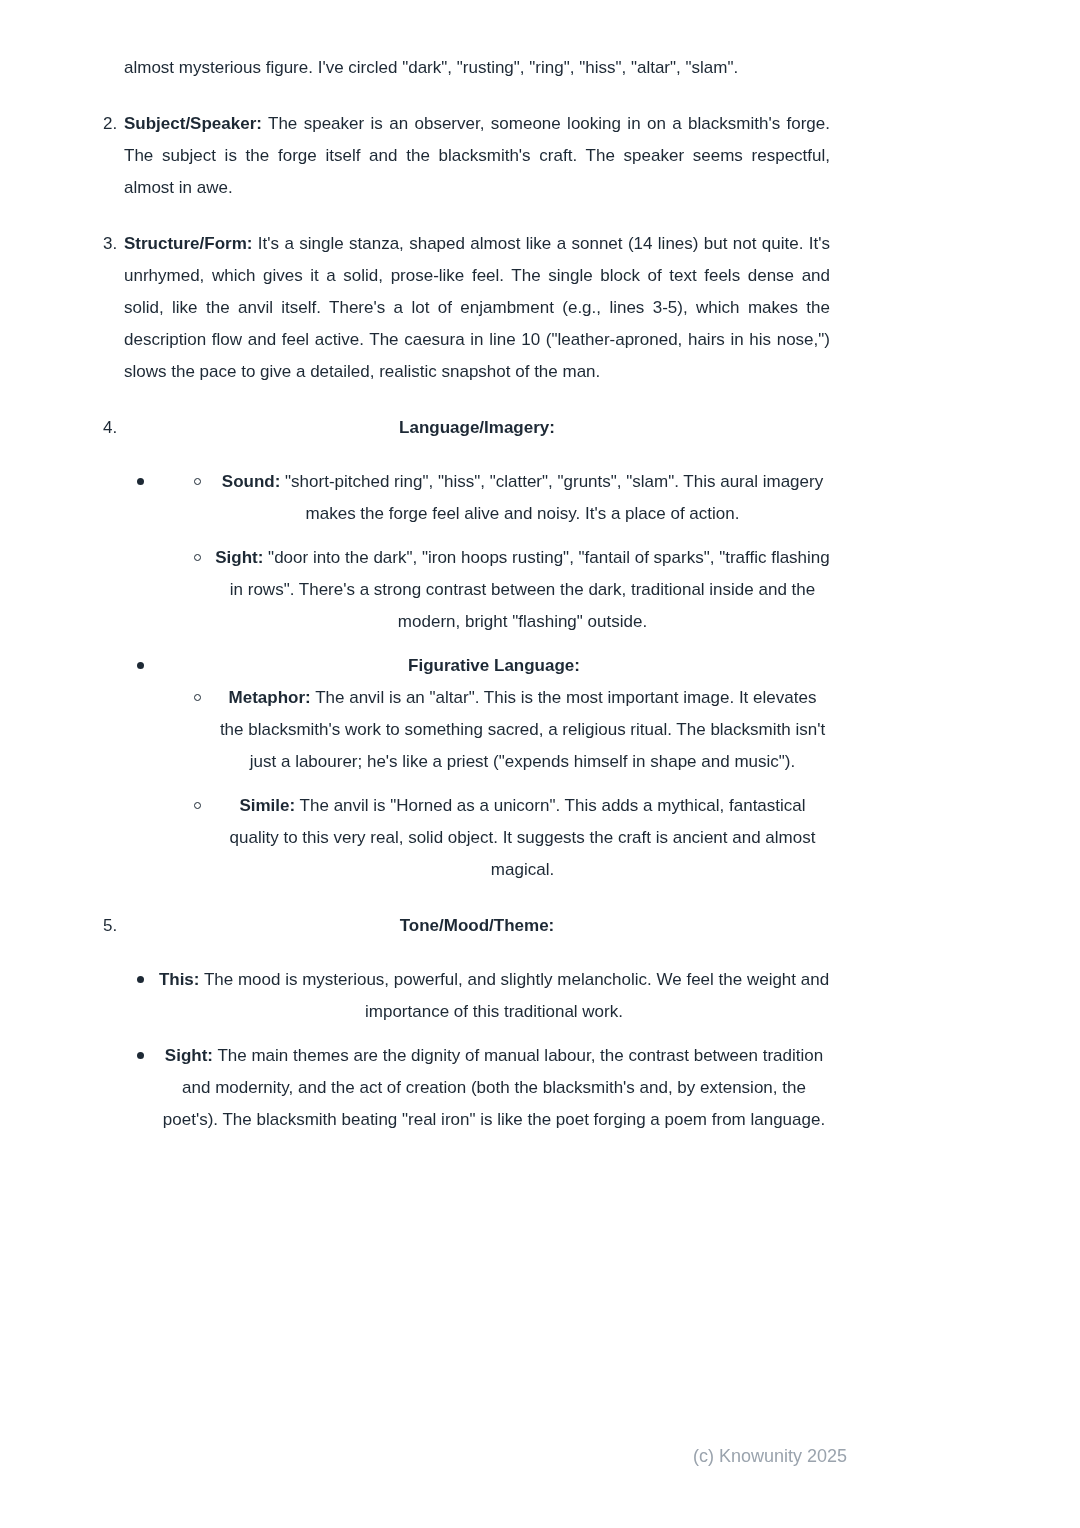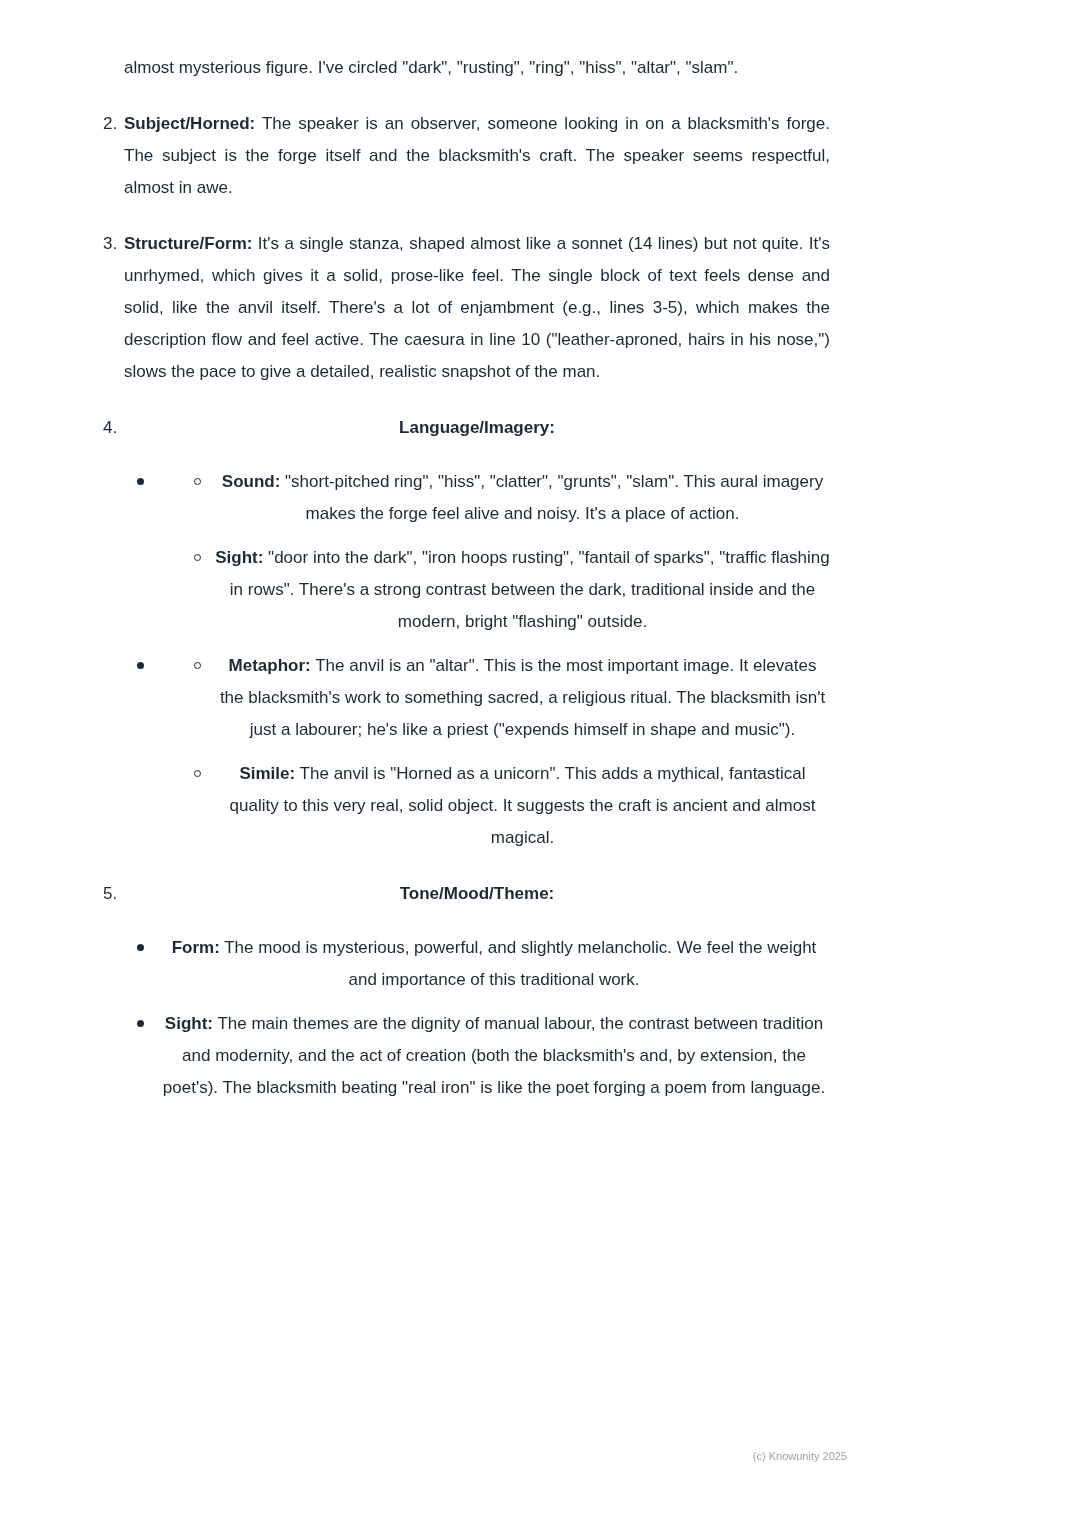--- a/index.html
+++ b/index.html
@@ -79,21 +79,21 @@
   .sub {
     display: flex;
     margin-left: 32px;
   }
   .sub + .sub { margin-top: 12px; }
 
   .footer {
     position: absolute;
     right: 70px;
     bottom: 64px;
-    font-size: 11px;
+    font-size: 18px;
     line-height: 16px;
     color: #9aa3ad;
     z-index: 3;
   }
   .edge-bar {
     position: absolute;
     left: 975px;
     top: 46px;
     width: 55px;
     height: 1454px;
@@ -108,21 +108,21 @@
 
 <div class="page">
 
   <main class="content">
 
     <p class="para intro">almost mysterious figure. I've circled "dark", "rusting", "ring", "hiss", "altar", "slam".</p>
 
     <section class="item">
       <div class="num">2.</div>
       <div class="body">
-        <p class="para"><strong>Subject/Horned:</strong> <span>The speaker is an observer, someone looking in on a blacksmith's forge. The subject is the forge itself and the blacksmith's craft. The speaker seems respectful, almost in awe.</span></p>
+        <p class="para"><strong>Subject/Speaker:</strong> <span>The speaker is an observer, someone looking in on a blacksmith's forge. The subject is the forge itself and the blacksmith's craft. The speaker seems respectful, almost in awe.</span></p>
       </div>
     </section>
 
     <section class="item">
       <div class="num">3.</div>
       <div class="body">
         <p class="para"><strong>Structure/Form:</strong> <span>It's a single stanza, shaped almost like a sonnet (14 lines) but not quite. It's unrhymed, which gives it a solid, prose-like feel. The single block of text feels dense and solid, like the anvil itself. There's a lot of enjambment (e.g., lines 3-5), which makes the description flow and feel active. The caesura in line 10 ("leather-aproned, hairs in his nose,") slows the pace to give a detailed, realistic snapshot of the man.</span></p>
       </div>
     </section>
 
@@ -158,20 +158,21 @@
                 </div>
               </div>
             </div>
           </div>
 
           <div class="bullet">
             <div class="marker-col">
                 <span class="dot"></span>
               </div>
             <div class="btext">
+              <p class="para left"><strong>Figurative Language:</strong></p>
 
               <div class="subs">
                 <div class="sub">
                   <div class="marker-col">
                       <span class="circle"></span>
                     </div>
                   <div class="btext">
                     <p class="para left"><strong>Metaphor:</strong> <span>The anvil is an "altar". This is the most important image. It elevates the blacksmith's work to something sacred, a religious ritual. The blacksmith isn't just a labourer; he's like a priest ("expends himself in shape and music").</span></p>
                   </div>
                 </div>
@@ -197,21 +198,21 @@
         <p class="para left"><strong>Tone/Mood/Theme:</strong></p>
 
         <div class="bullets">
 
 
           <div class="bullet">
             <div class="marker-col">
                 <span class="dot"></span>
               </div>
             <div class="btext">
-              <p class="para left"><strong>Form:</strong> <span>The mood is mysterious, powerful, and slightly melancholic. We feel the weight and importance of this traditional work.</span></p>
+              <p class="para left"><strong>This:</strong> <span>The mood is mysterious, powerful, and slightly melancholic. We feel the weight and importance of this traditional work.</span></p>
             </div>
           </div>
 
           <div class="bullet">
             <div class="marker-col">
                 <span class="dot"></span>
               </div>
             <div class="btext">
               <p class="para left"><strong>Sight:</strong> <span>The main themes are the dignity of manual labour, the contrast between tradition and modernity, and the act of creation (both the blacksmith's and, by extension, the poet's). The blacksmith beating "real iron" is like the poet forging a poem from language.</span></p>
             </div>

